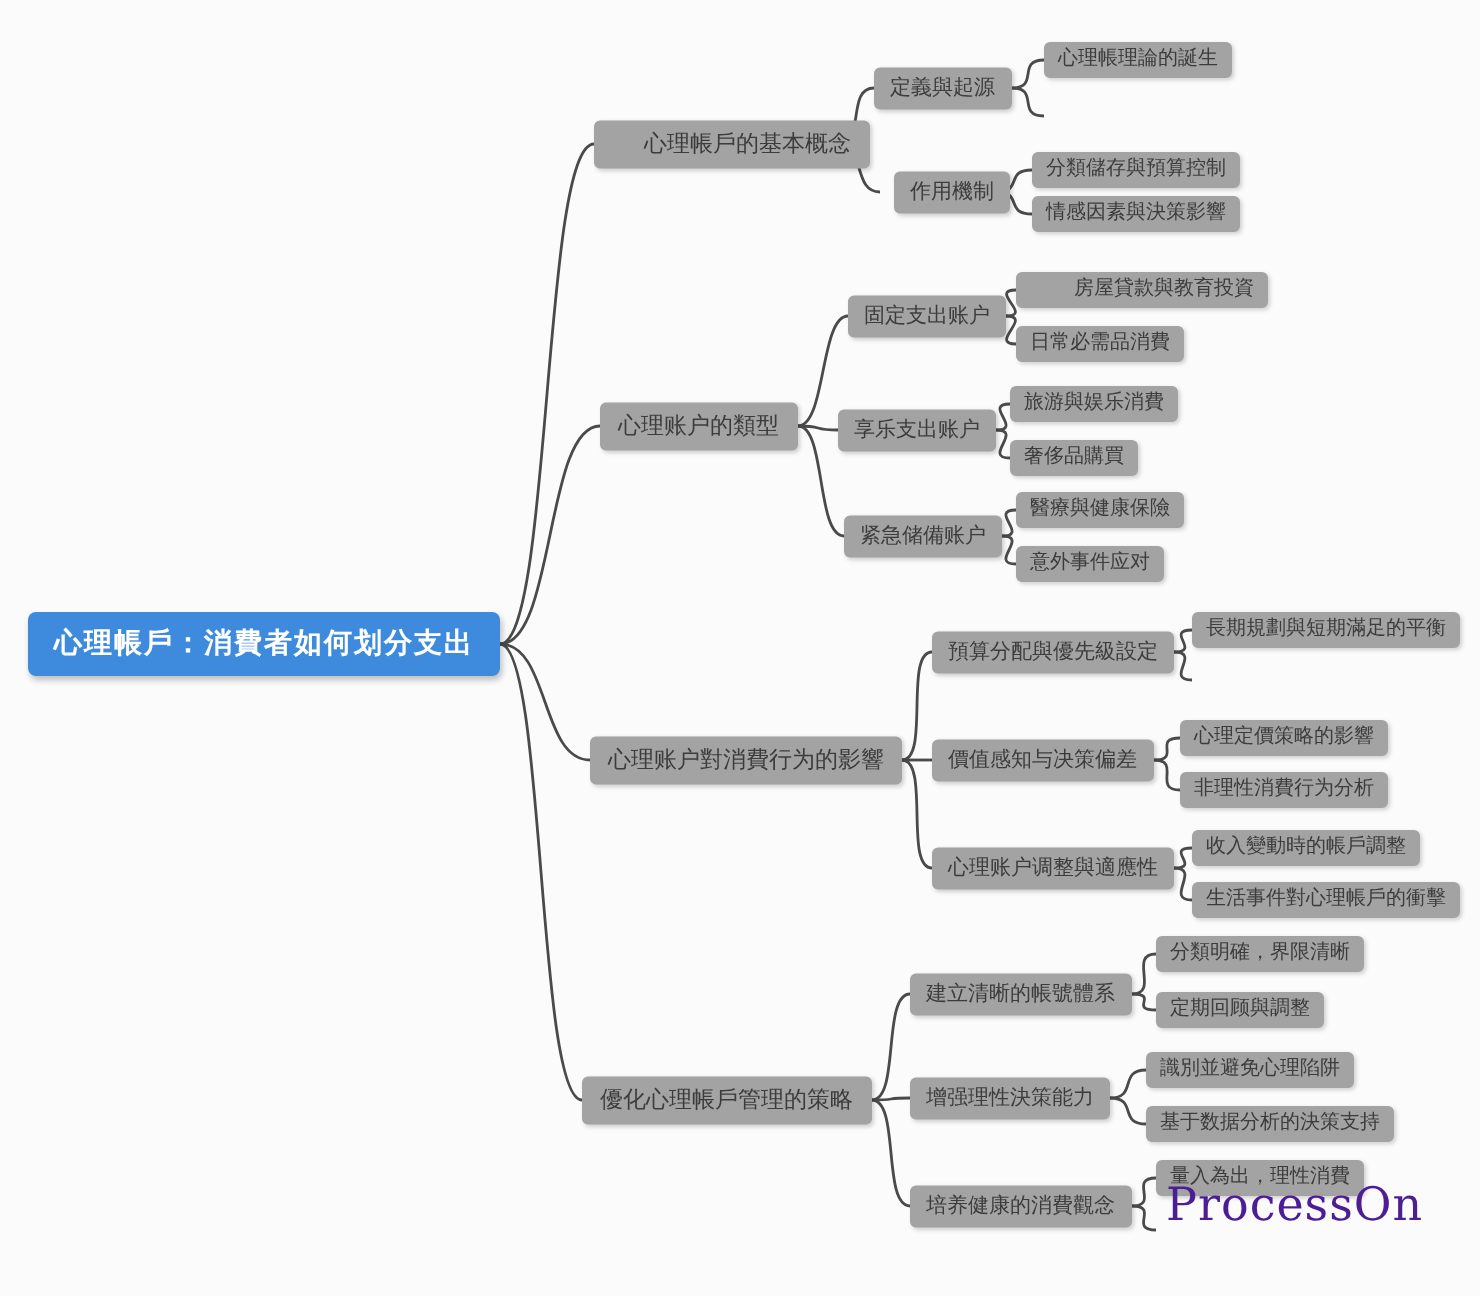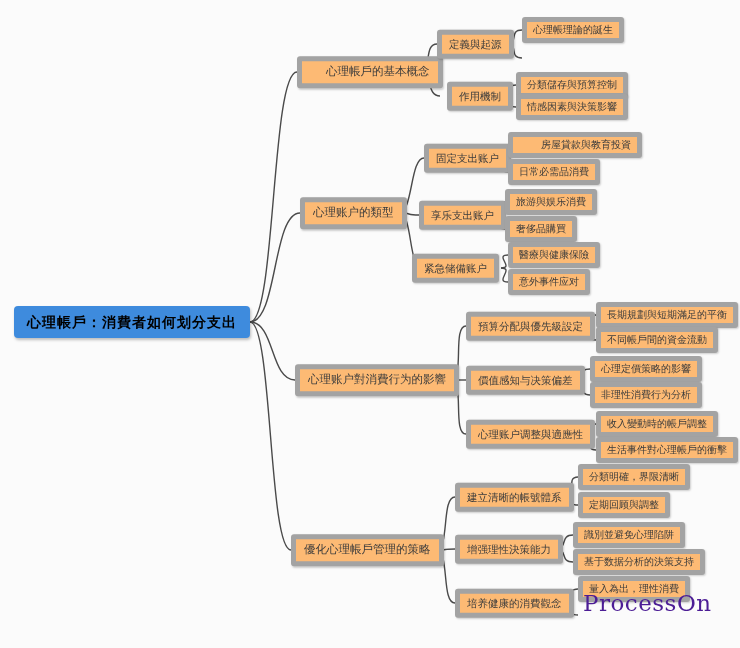--- a/index.html
+++ b/index.html
@@ -11,22 +11,22 @@
     font-family:"DejaVu Sans","Liberation Sans",sans-serif;
   }
   #connector-svg{
     position:absolute;left:0;top:0;width:740px;height:648px;
     pointer-events:none;z-index:0;
   }
   .node{
     position:absolute;
     transform:translateY(-50%);
     white-space:nowrap;
-    border:5px solid #a3a3a3;
-    background:#fdba74;
+    border:1px solid #a3a3a3;
+    background:#a3a3a3;
     color:#3c3c3c;
     border-radius:3px;
     box-shadow:1px 1px 2px rgba(0,0,0,.18);
     line-height:1;
     z-index:1;
     cursor:default;
   }
   .lv0{
     font-size:14px;font-weight:bold;
     padding:9px 13px;border:none;border-radius:4px;
@@ -85,41 +85,40 @@
       <path d="M 566 497 C 580 497 564 505 578 505" fill="none" stroke="#4a4a4a" stroke-width="1.4"></path>
       <path d="M 436 550 C 450 550 441 549 455 549" fill="none" stroke="#4a4a4a" stroke-width="1.4"></path>
       <path d="M 555 549 C 569 549 559 535 573 535" fill="none" stroke="#4a4a4a" stroke-width="1.4"></path>
       <path d="M 555 549 C 569 549 559 562 573 562" fill="none" stroke="#4a4a4a" stroke-width="1.4"></path>
       <path d="M 436 550 C 450 550 441 603 455 603" fill="none" stroke="#4a4a4a" stroke-width="1.4"></path>
       <path d="M 566 603 C 580 603 564 589 578 589" fill="none" stroke="#4a4a4a" stroke-width="1.4"></path>
       <path d="M 566 603 C 580 603 564 615 578 615" fill="none" stroke="#4a4a4a" stroke-width="1.4"></path>
     </svg>
   <div class="watermark" style="color: #4c1d95;">ProcessOn</div>
 
-<div class="node lv0" style="left: 14px; top: 322px; background: rgb(62, 139, 221); color: #000000;">心理帳戶：消費者如何划分支出</div>
+<div class="node lv0" style="left: 14px; top: 322px; background: rgb(62, 139, 221); color: #ffffff;">心理帳戶：消費者如何划分支出</div>
     <div class="node lv1" style="left: 297px; top: 72px; padding-left: 24px;">心理帳戶的基本概念</div>
     <div class="node lv2" style="left: 437px; top: 44px;">定義與起源</div>
     <div class="node lv3" style="left: 522px; top: 30px;">心理帳理論的誕生</div>
     <div class="node lv2" style="left: 447px; top: 96px;">作用機制</div>
     <div class="node lv3" style="left: 516px; top: 85px;">分類儲存與預算控制</div>
     <div class="node lv3" style="left: 516px; top: 107px;">情感因素與決策影響</div>
     <div class="node lv1" style="left: 300px; top: 213px;">心理账户的類型</div>
     <div class="node lv2" style="left: 424px; top: 158px;">固定支出账户</div>
     <div class="node lv3" style="left: 508px; top: 145px; padding-left: 28px;">房屋貸款與教育投資</div>
     <div class="node lv3" style="left: 508px; top: 172px;">日常必需品消費</div>
     <div class="node lv2" style="left: 419px; top: 215px;">享乐支出账户</div>
     <div class="node lv3" style="left: 505px; top: 202px;">旅游與娱乐消費</div>
     <div class="node lv3" style="left: 505px; top: 229px;">奢侈品購買</div>
-    <div class="node lv2" style="left: 412px; top: 268px;">紧急储備账户</div>
+    <div class="node lv2" style="left: 422px; top: 268px;">紧急储備账户</div>
     <div class="node lv3" style="left: 508px; top: 255px;">醫療與健康保險</div>
     <div class="node lv3" style="left: 508px; top: 282px;">意外事件应对</div>
     <div class="node lv1" style="left: 295px; top: 380px;">心理账户對消費行为的影響</div>
     <div class="node lv2" style="left: 466px; top: 326px;">預算分配與優先級設定</div>
     <div class="node lv3" style="left: 596px; top: 315px;">長期規劃與短期滿足的平衡</div>
-    <div class="node lv3" style="left: 596px; top: 340px;">不同帳戶間的資金流動</div>
     <div class="node lv2" style="left: 466px; top: 380px;">價值感知与决策偏差</div>
     <div class="node lv3" style="left: 590px; top: 369px;">心理定價策略的影響</div>
     <div class="node lv3" style="left: 590px; top: 395px;">非理性消費行为分析</div>
     <div class="node lv2" style="left: 466px; top: 434px;">心理账户调整與適應性</div>
     <div class="node lv3" style="left: 596px; top: 424px;">收入變動時的帳戶調整</div>
     <div class="node lv3" style="left: 596px; top: 450px;">生活事件對心理帳戶的衝擊</div>
     <div class="node lv1" style="left: 291px; top: 550px;">優化心理帳戶管理的策略</div>
     <div class="node lv2" style="left: 455px; top: 497px;">建立清晰的帳號體系</div>
     <div class="node lv3" style="left: 578px; top: 477px;">分類明確，界限清晰</div>
     <div class="node lv3" style="left: 578px; top: 505px;">定期回顾與調整</div>

